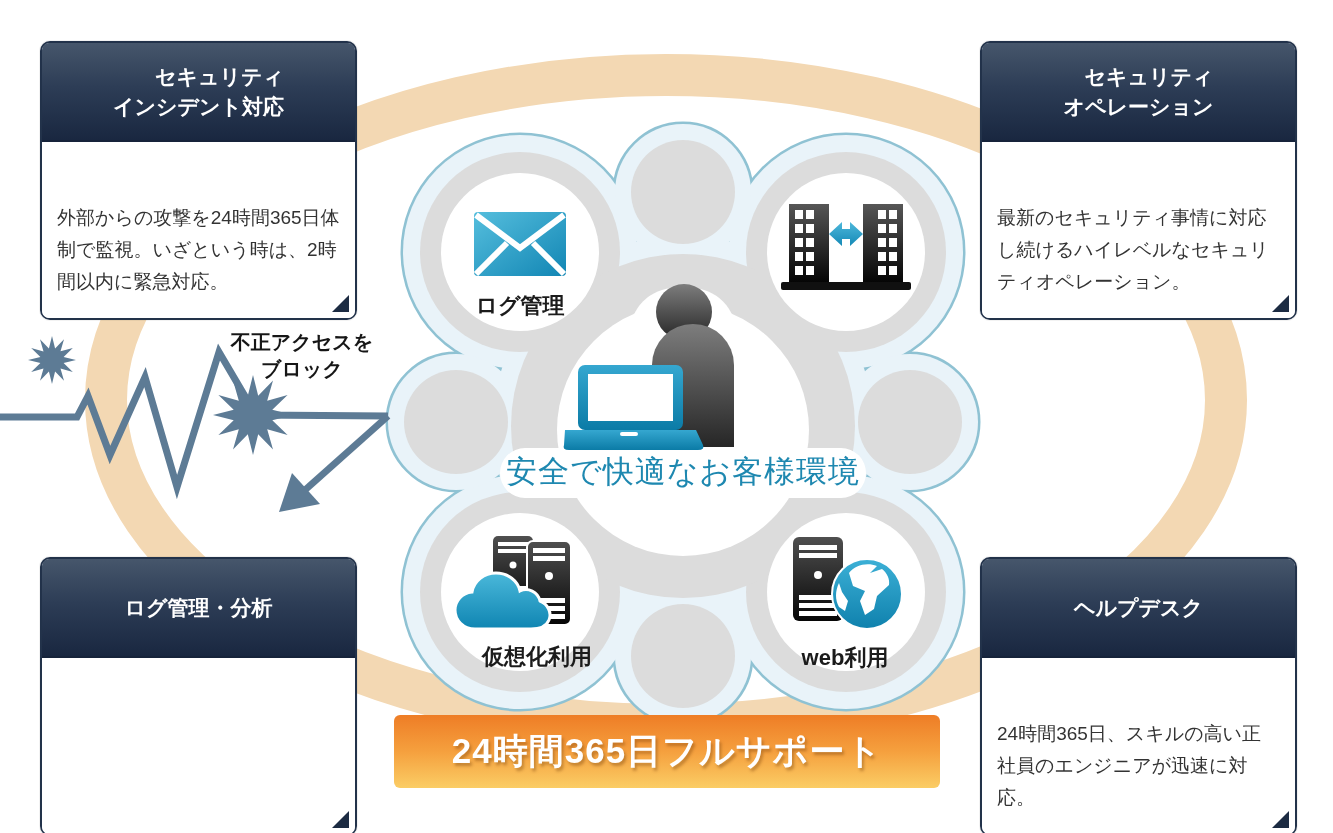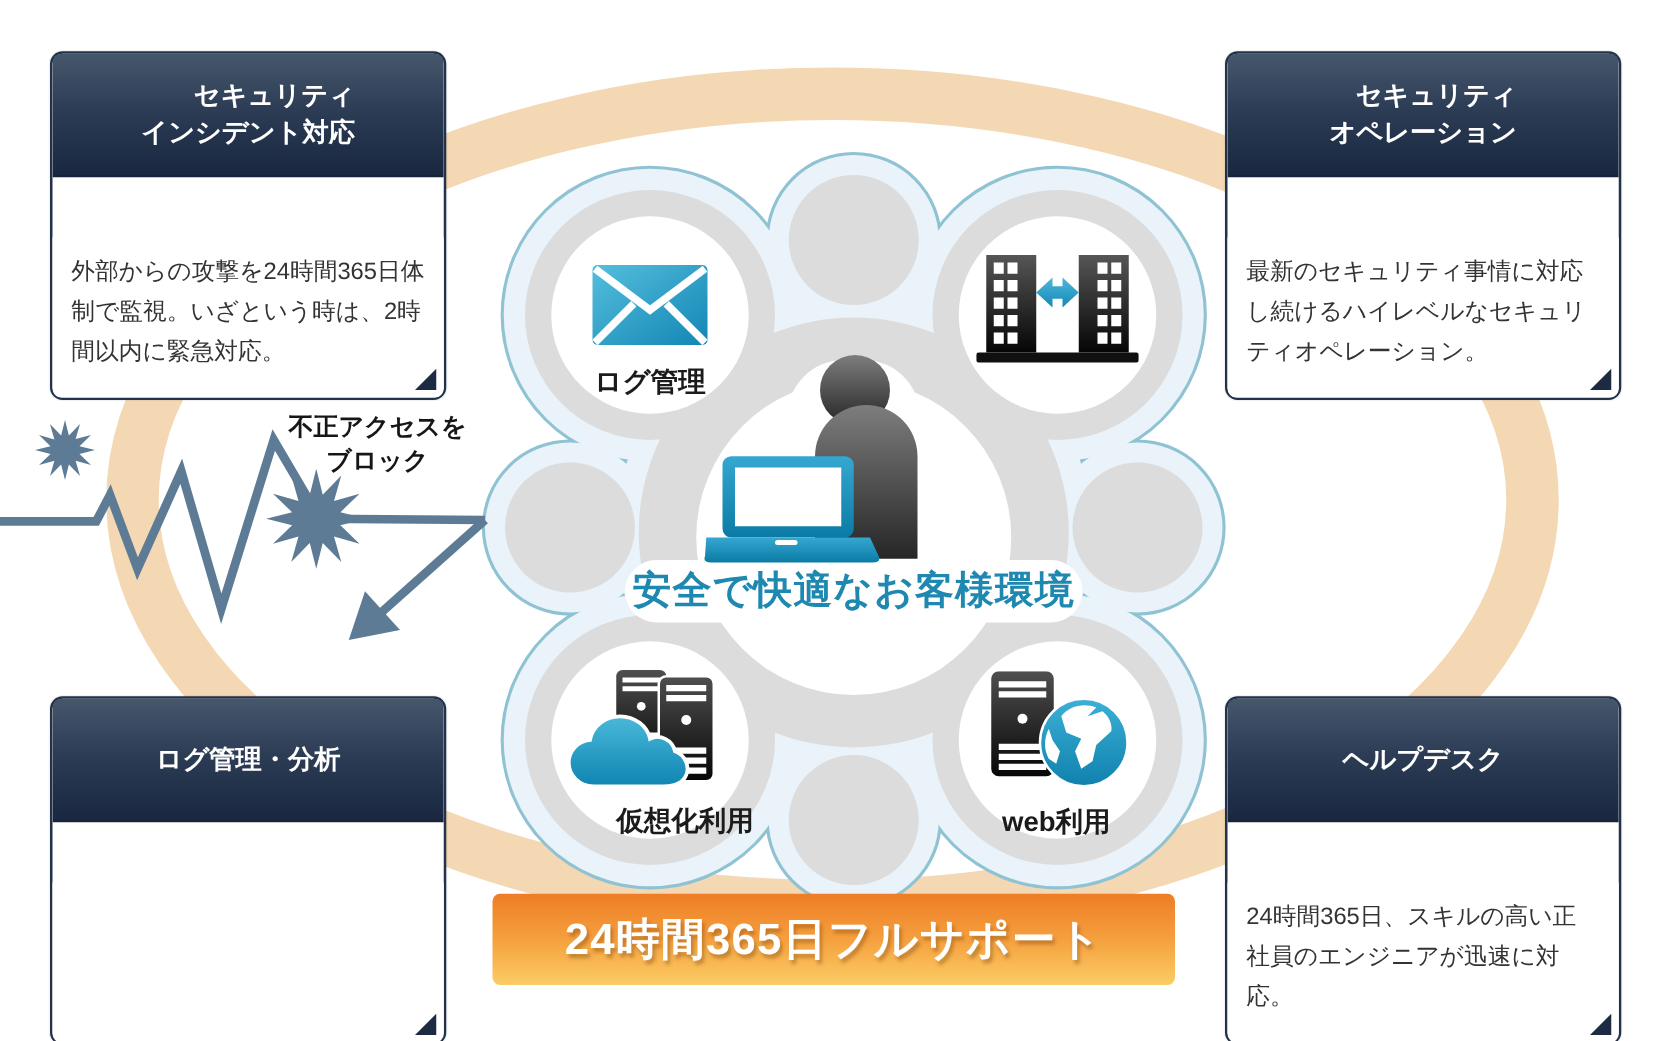--- a/index.html
+++ b/index.html
@@ -35,26 +35,26 @@
   }
 
   
   .svc-icon{position:absolute;}
   .svc-label{
     position:absolute;width:240px;margin-left:-120px;text-align:center;
     font-size:22px;font-weight:600;color:#1b1b1b;
   }
   .lbl-mail{left:520px;top:291px;}
   .lbl-build{left:846px;top:291px;}
-  .lbl-virt{left:548px;top:642px;}
+  .lbl-virt{left:537px;top:642px;}
   .lbl-web{left:845px;top:643px;}
 
   .center-caption{
     position:absolute;left:683px;top:451px;width:540px;margin-left:-270px;
-    text-align:center;font-size:31px;font-weight:bold;color:#1e88b0;letter-spacing:1px;
+    text-align:center;font-size:31px;font-weight:normal;color:#1e88b0;letter-spacing:1px;
   }
   .attack-label{
     position:absolute;left:302px;top:329px;width:230px;margin-left:-115px;
     text-align:center;font-size:20px;font-weight:bold;color:#161616;
     line-height:1.35;white-space:pre-line;font-family:Liberation Serif, serif;
   }
   .banner{
     position:absolute;left:394px;top:715px;width:546px;height:73px;
     display:flex;align-items:center;justify-content:center;
     background:linear-gradient(180deg,#ee7d26 0%,#f5a03e 50%,#fbcd65 100%);

